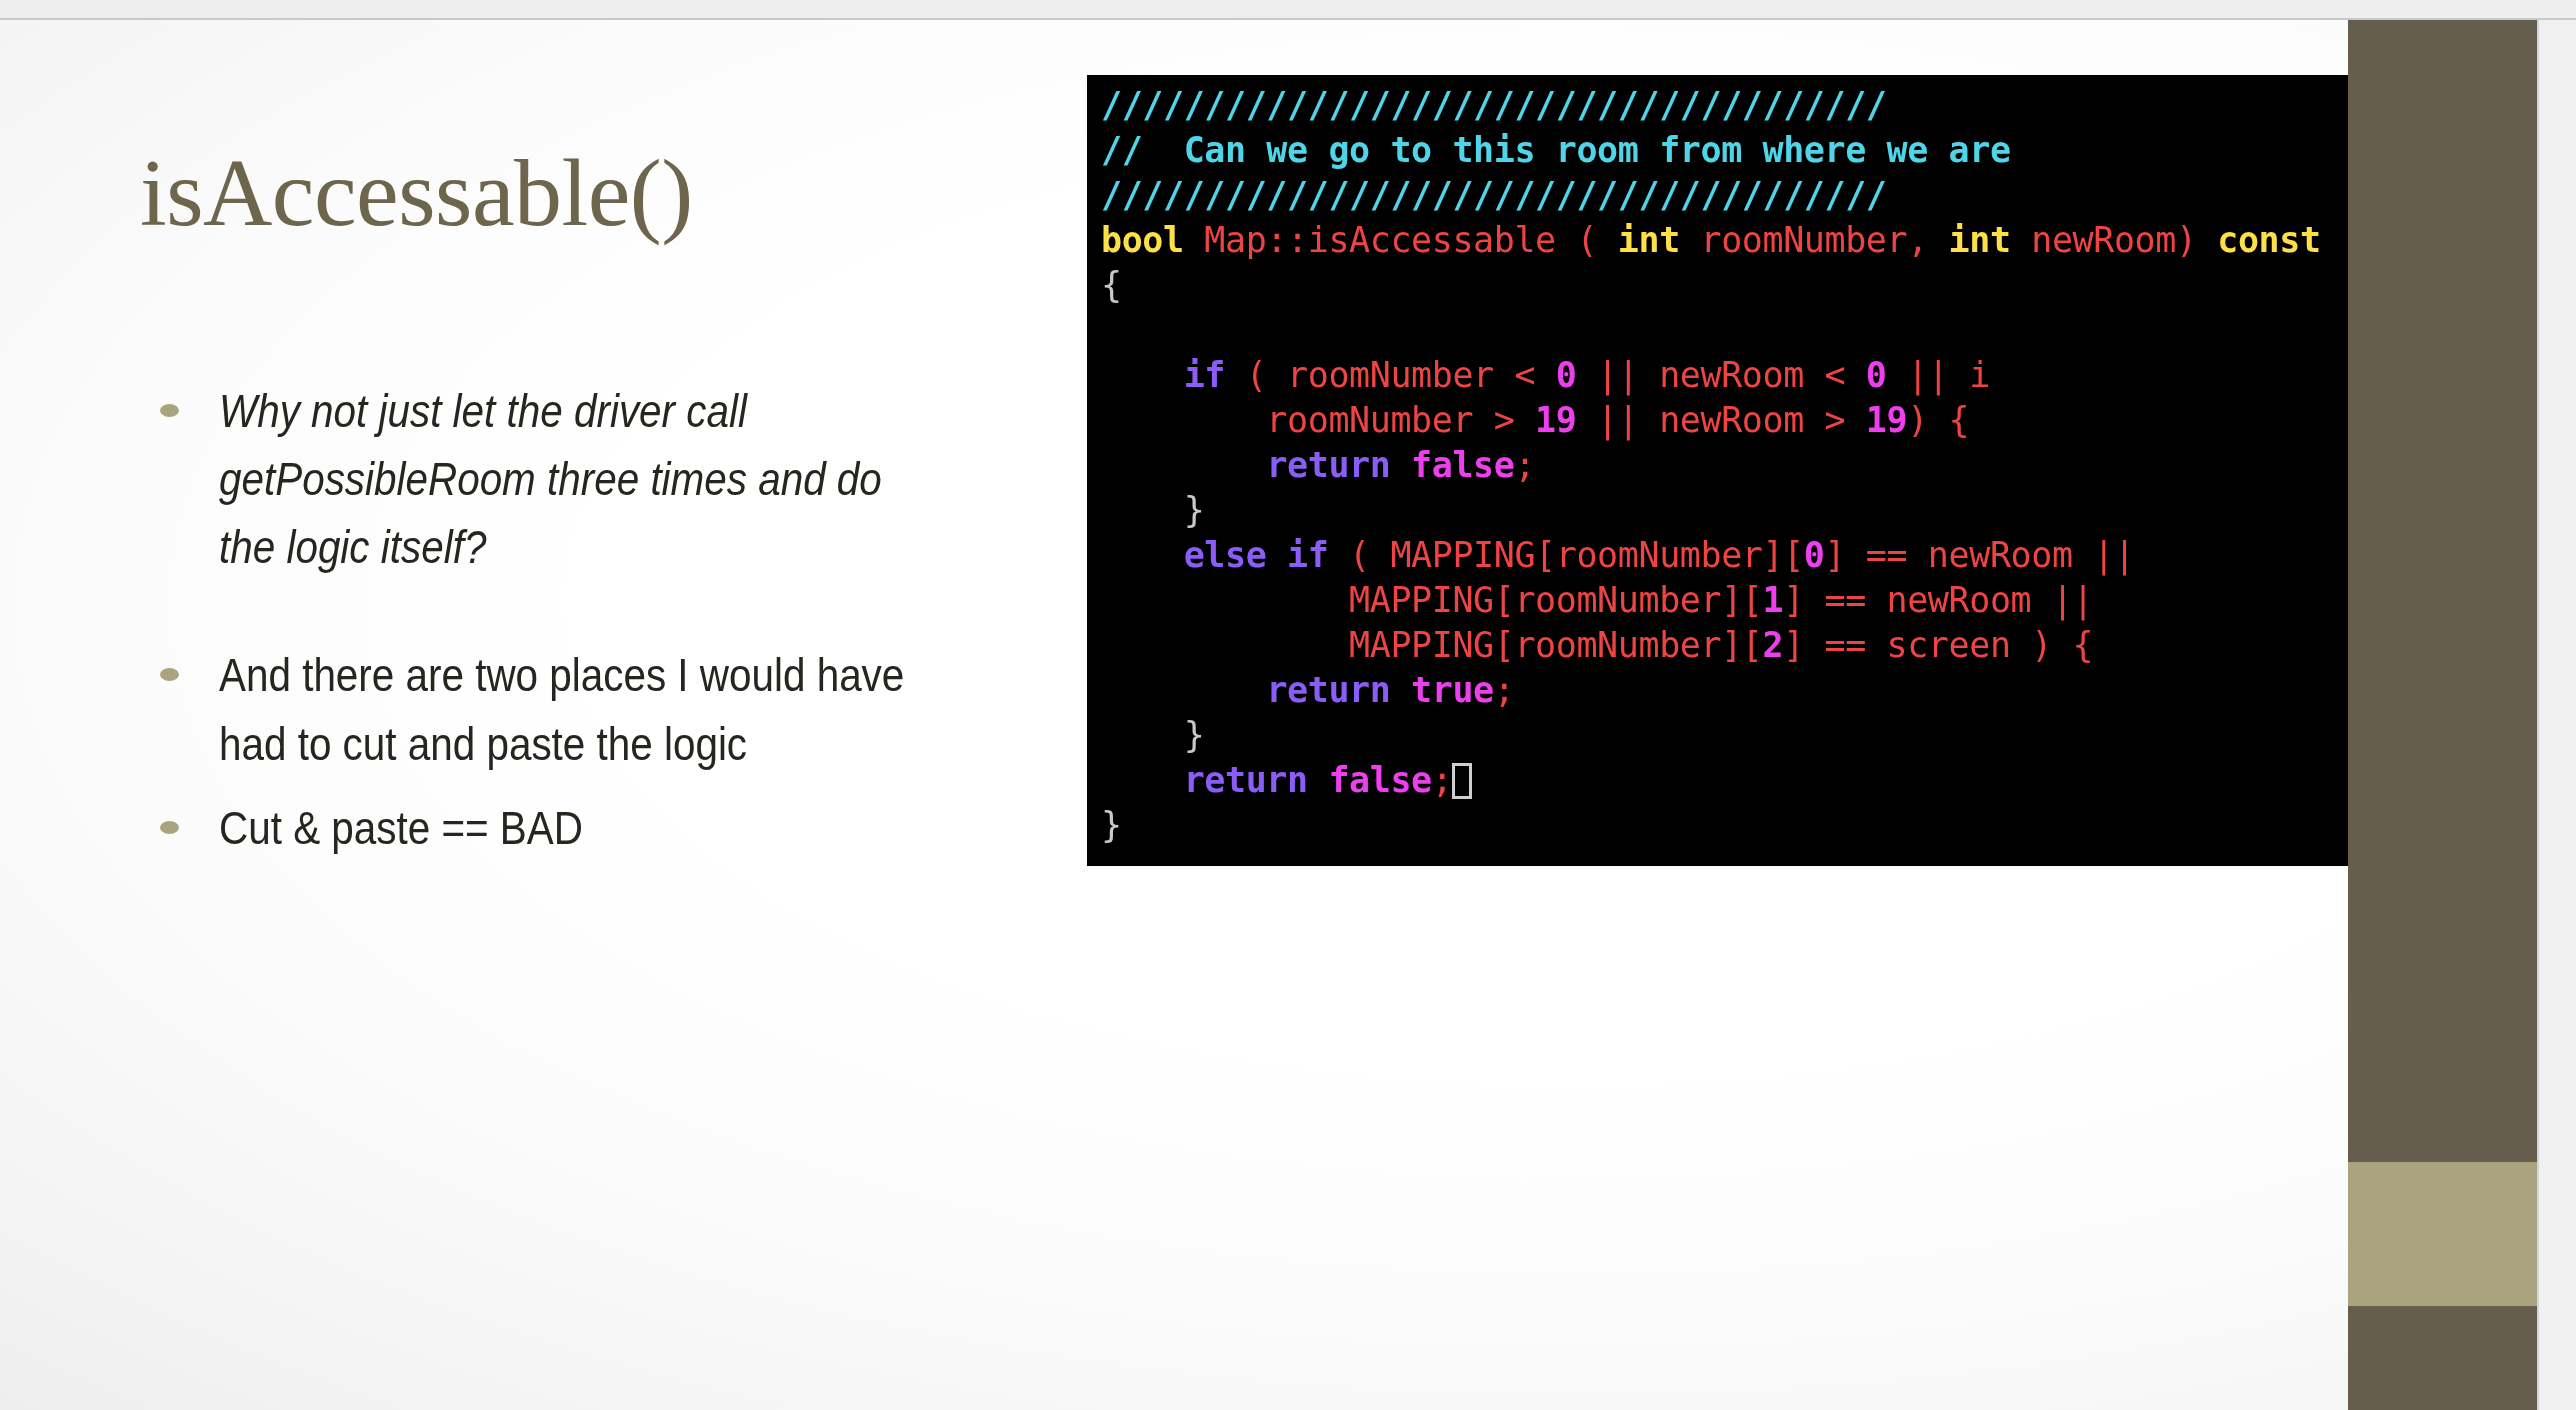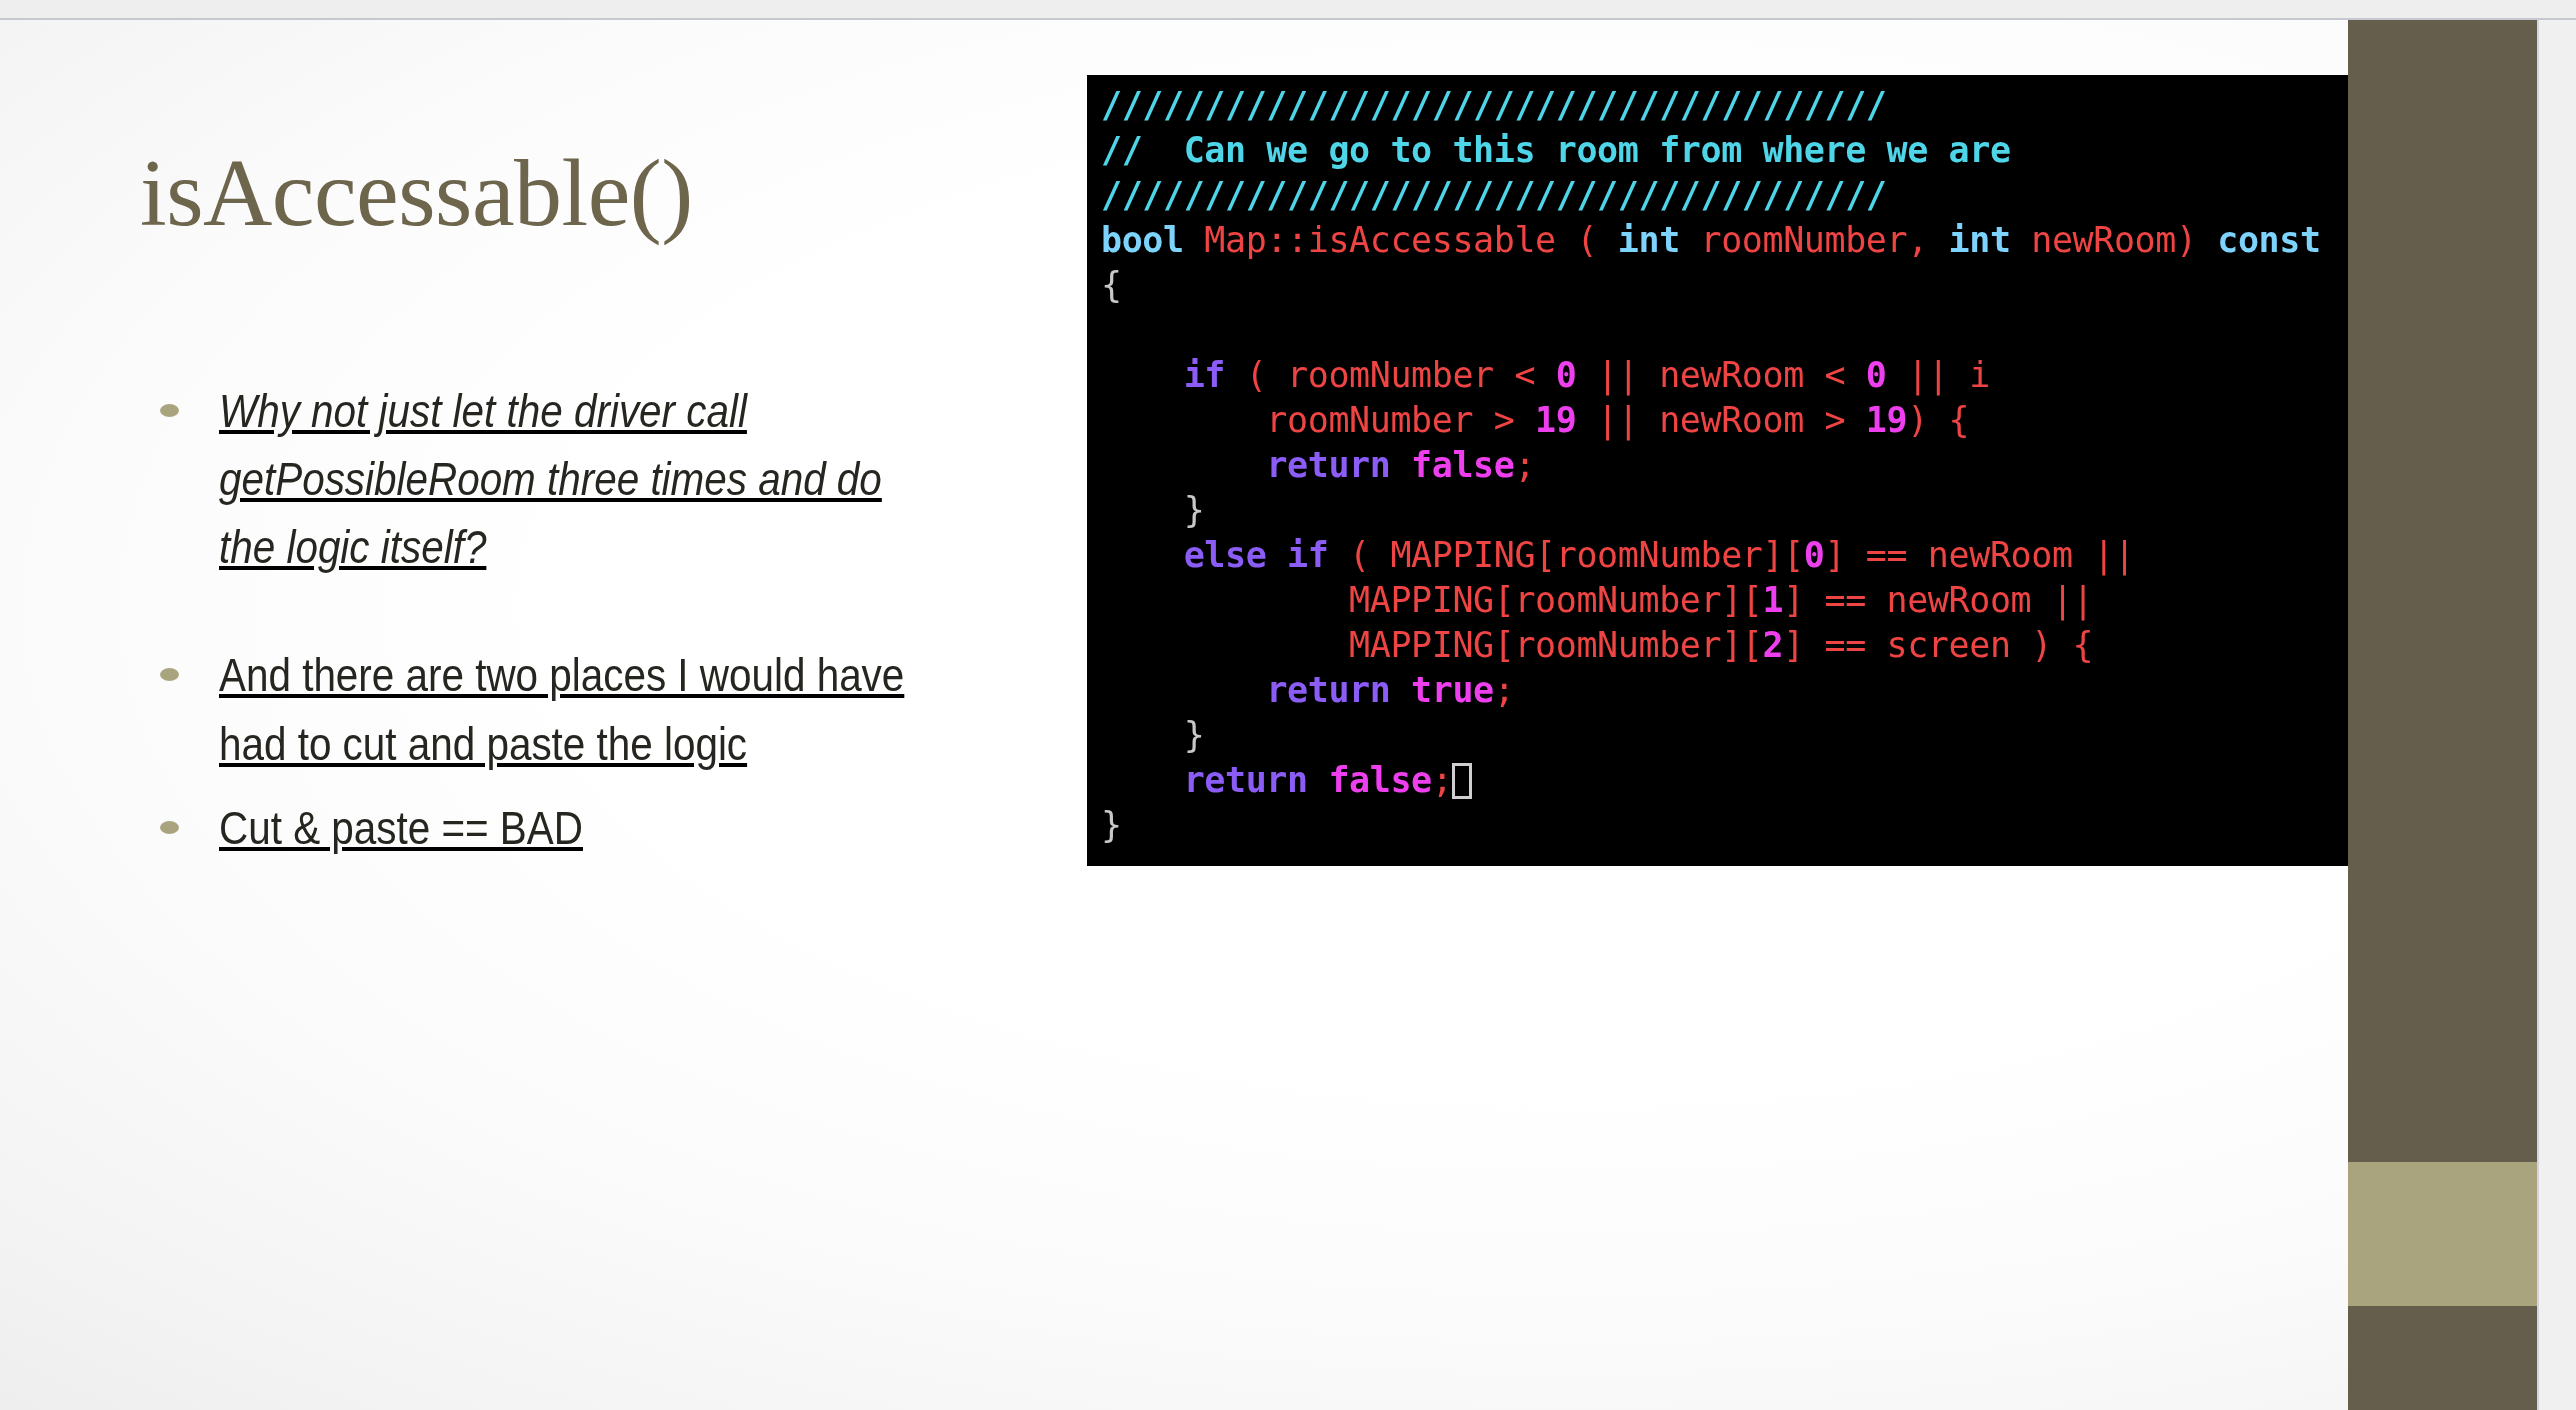--- a/index.html
+++ b/index.html
@@ -95,21 +95,20 @@
     position: absolute;
     left: 160px;
     top: 357px;
     width: 878px;
   }
   .bullet-row {
     position: relative;
     display: flex;
     align-items: flex-start;
     margin-bottom: 16px;
-    text-decoration: underline;
   }
   .bullet-dot {
     flex: 0 0 auto;
     width: 19px;
     height: 13px;
     border-radius: 50%;
     background: #aaa47e;
     margin-top: 27px;
     margin-right: 40px;
   }
@@ -144,21 +143,21 @@
     padding: 8px 0 0 14px;
     font-family: "DejaVu Sans Mono", "Liberation Mono", monospace;
     font-size: 35px;
     line-height: 45px;
     letter-spacing: -0.4px;
     white-space: pre;
     color: #b9b9b9;
     font-weight: bold;
   }
   .c-comment { color: #4fd5e8; }
-  .c-type    { color: #7dd3fc; }
+  .c-type    { color: #fde047; }
   .c-kw      { color: #8b5cf6; }
   .c-lit     { color: #ee3fee; }
   .c-plain   { color: #ef4444; font-weight: normal; }
   .c-punct   { color: #c8c8c8; font-weight: normal; }
   .cursor {
     display: inline-block;
     width: 20px;
     height: 36px;
     border: 3px solid #cfcfcf;
     box-sizing: border-box;

